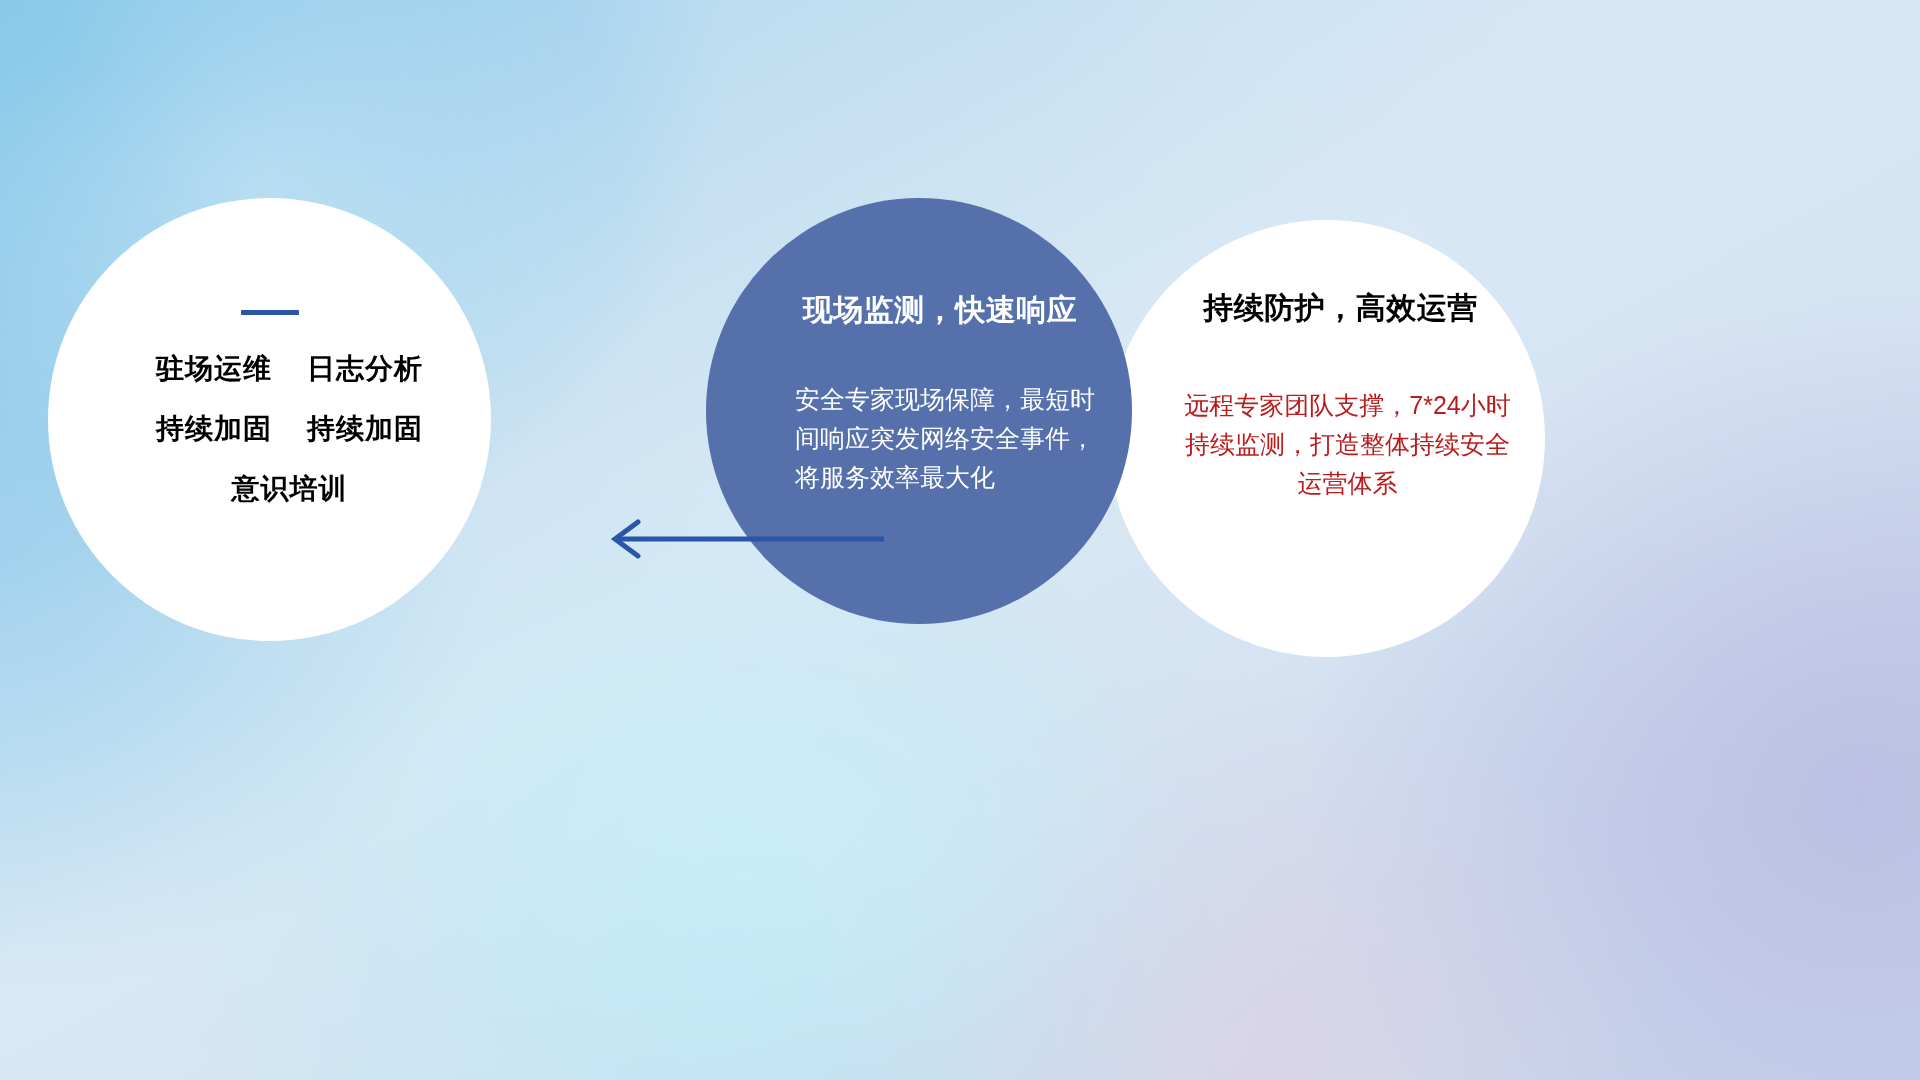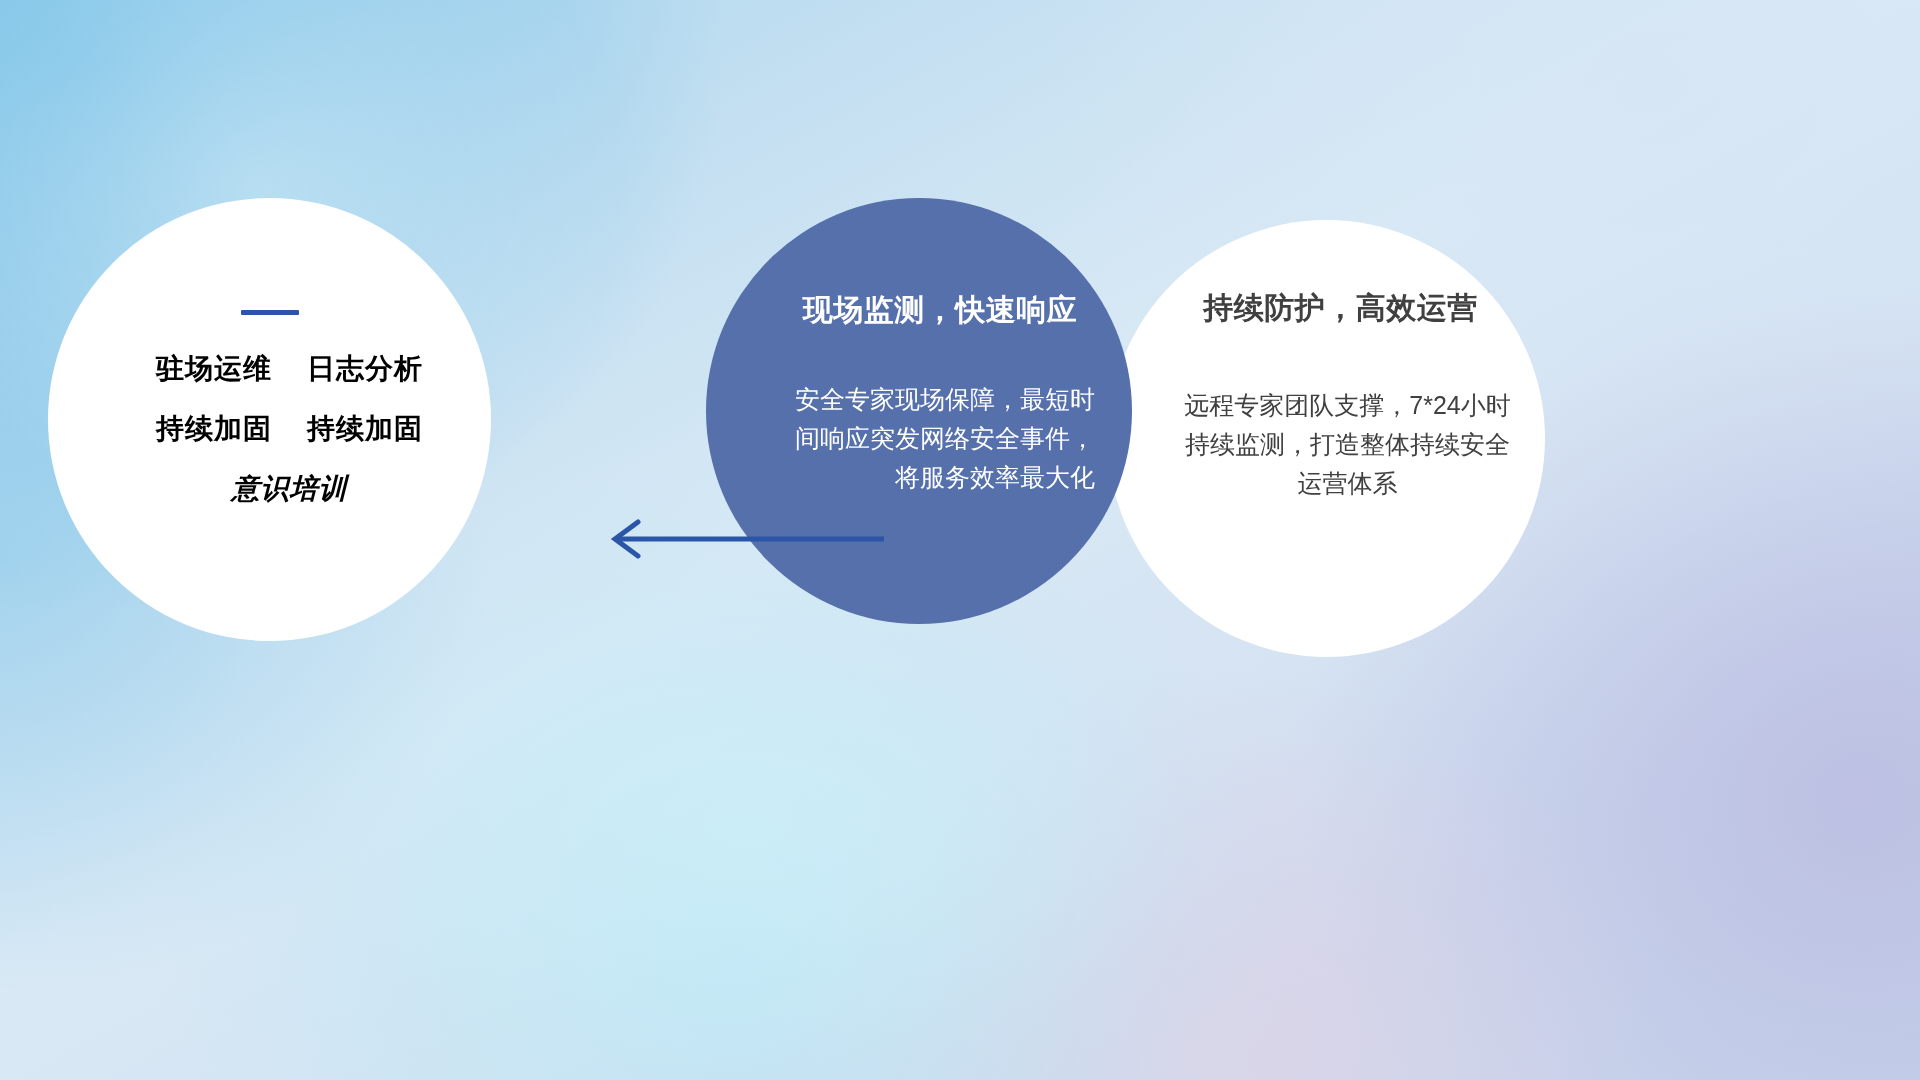--- a/index.html
+++ b/index.html
@@ -102,21 +102,21 @@
   .left-line {
     color: #000000;
     font-weight: 700;
     font-size: 28px;
     line-height: 1;
     letter-spacing: 1px;
     white-space: pre;
     margin-bottom: 32px;
     margin-left: 40px;
   }
-  .left-line:last-child { margin-bottom: 0; font-style: italic; }
+  .left-line:last-child { margin-bottom: 0; }
 
   
   #middle-content {
     position: absolute;
     left: 706px;
     top: 198px;
     width: 426px;
     height: 426px;
     z-index: 6;
     display: flex;
@@ -132,52 +132,52 @@
     line-height: 1.2;
     letter-spacing: 0.5px;
     white-space: nowrap;
     margin-left: 42px;
   }
   #middle-body {
     color: #ffffff;
     font-size: 25px;
     font-weight: 400;
     line-height: 1.55;
-    text-align: right;
+    text-align: left;
     width: 300px;
     margin-top: 52px;
     margin-left: 52px;
   }
 
   
   #right-content {
     position: absolute;
     left: 1108px;
     top: 220px;
     width: 437px;
     height: 437px;
     z-index: 7;
     display: flex;
     flex-direction: column;
     align-items: center;
     padding-top: 70px;
     box-sizing: border-box;
   }
   #right-title {
-    color: #404040;
+    color: #000000;
     font-weight: 700;
     font-size: 30px;
     line-height: 1.2;
     letter-spacing: 0.5px;
     white-space: nowrap;
     margin-left: 28px;
     font-family: Liberation Serif, serif;
   }
   #right-body {
-    color: #404040;
+    color: #b91c1c;
     font-size: 25px;
     font-weight: 400;
     line-height: 1.55;
     text-align: center;
     width: 348px;
     margin-top: 60px;
     margin-left: 42px;
   }
 
   

